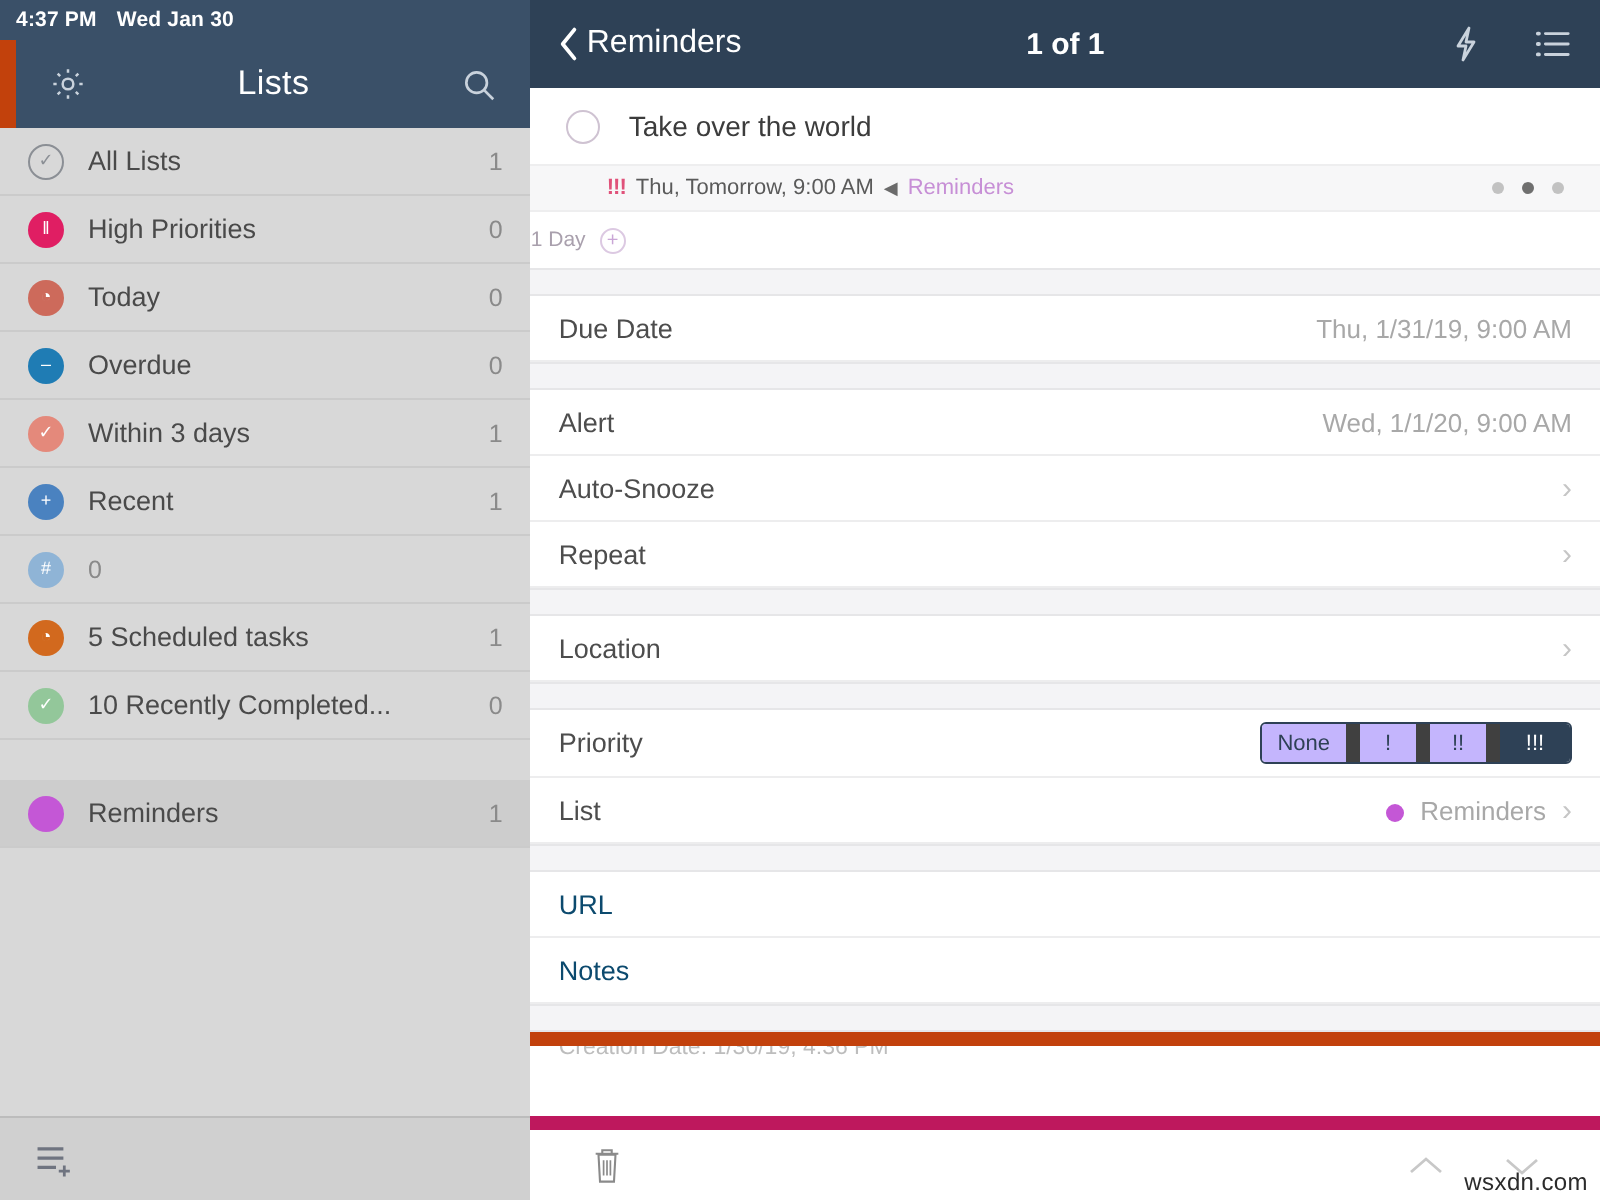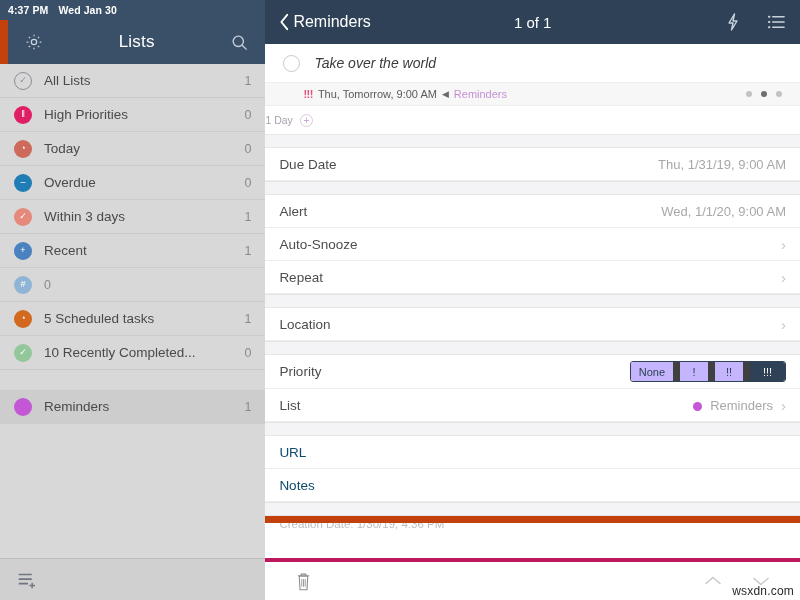--- a/index.html
+++ b/index.html
@@ -86,29 +86,29 @@
   .batt::after { content:""; position:absolute; right:-3px; top:2.5px; width:1.5px; height:3px; background:#fff; border-radius:0 1px 1px 0;}
   .batt i { display:block; height:100%; width: 57%; background:#ffffff; border-radius:1px;}
 
   .right-navbar {
     height: 44px; flex: 0 0 44px; background: #2e4156;
     display: flex; align-items: center; padding: 0 14px; position: relative;
   }
   .back-btn { display: flex; align-items: center; gap: 3px; color: #ffffff; font-size: 16px; }
   .nav-center {
     position: absolute; left: 0; right: 0; text-align: center;
-    color: #ffffff; font-size: 15px; font-weight: normal; pointer-events: none;
+    color: #ffffff; font-size: 15px; font-weight: bold; pointer-events: none;
   }
   .nav-right { margin-left: auto; display: flex; align-items: center; gap: 26px; z-index: 2; }
 
   .detail-scroll { flex: 1 1 auto; overflow: hidden; background: #ffffff; }
 
   .task-title-row {
     height: 38px; display: flex; align-items: center; gap: 14px;
-    padding: 0 18px; background: #ffffff; font-style: italic;
+    padding: 0 18px; background: #ffffff;
   }
   .checkbox-circle { width: 17px; height: 17px; border-radius: 50%; border: 1.4px solid #cfc3d2; flex: 0 0 17px; }
   .task-title { font-size: 14px; color: #3c3c3c; }
 
   .meta-row {
     height: 24px; display: flex; align-items: center;
     padding: 0 18px 0 38px; background: #f7f7f8;
     border-top: 1px solid #eeeeef; border-bottom: 1px solid #eeeeef;
     gap: 5px; font-size: 11px;
   }
@@ -154,21 +154,21 @@
     border-right: 7px solid #404040;
   }
   .seg div:last-child { border-right: none; }
   .seg div.active { background: #2e4156; color: #ffffff; }
 
   .clip-row { height: 16px; overflow: hidden; background: #ffffff; border-top: 7px solid #c2410c; position: relative; }
   .clip-row span { position: absolute; top: -5px; left: 14px; font-size: 11.5px; color: #bdbdbd; }
 
   .right-toolbar {
     height: 42px; flex: 0 0 42px; background: #ffffff;
-    border-top: 4px solid #be185d;
+    border-top: 7px solid #be185d;
     display: flex; align-items: center; position: relative; padding: 0 30px;
   }
   .chevrons { margin-left: auto; display: flex; gap: 30px; color: #c8c8c8; }
   .watermark {
     position: absolute; right: 6px; bottom: 2px;
     font-size: 12px; color: #2b2b2b; letter-spacing: .2px;
   }
 </style>
 </head>
 <body>

